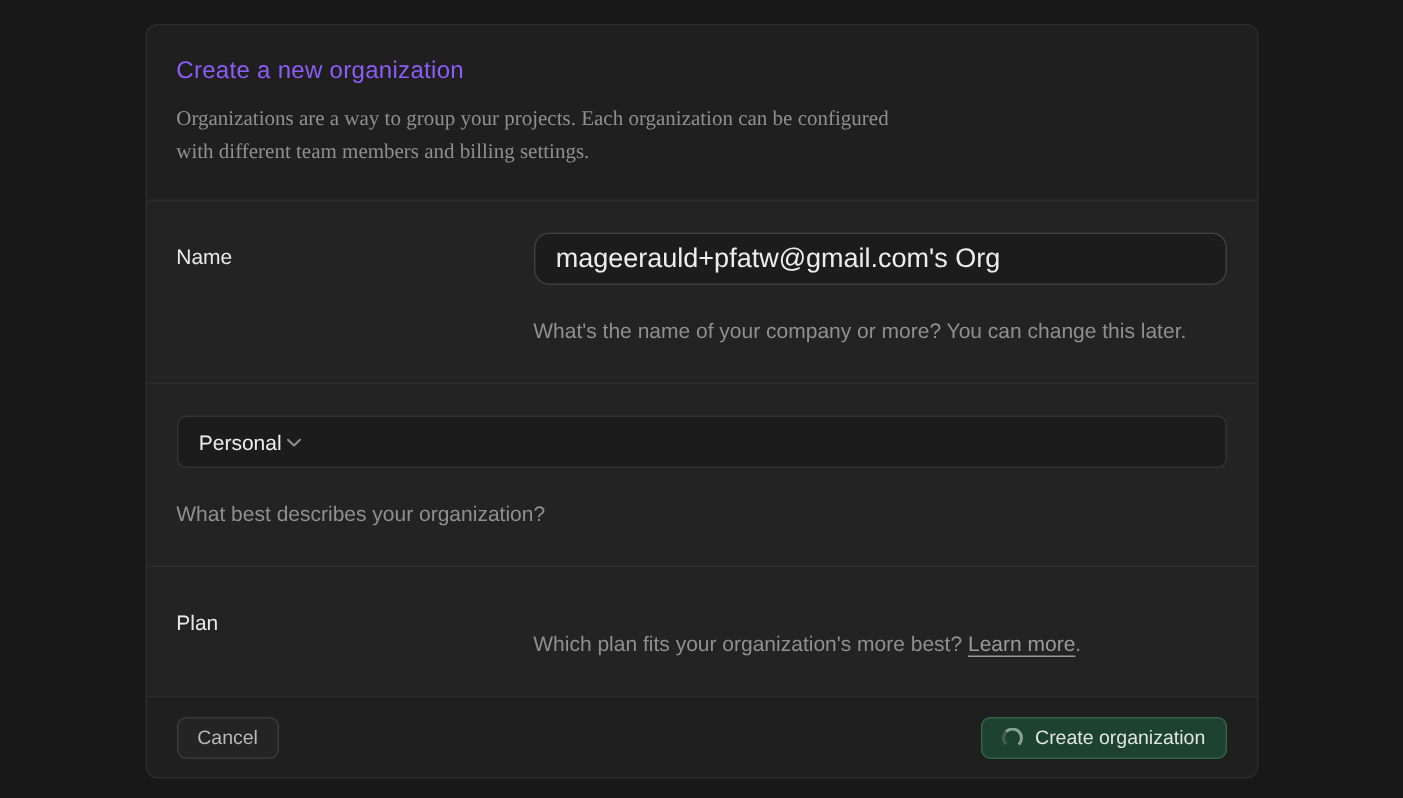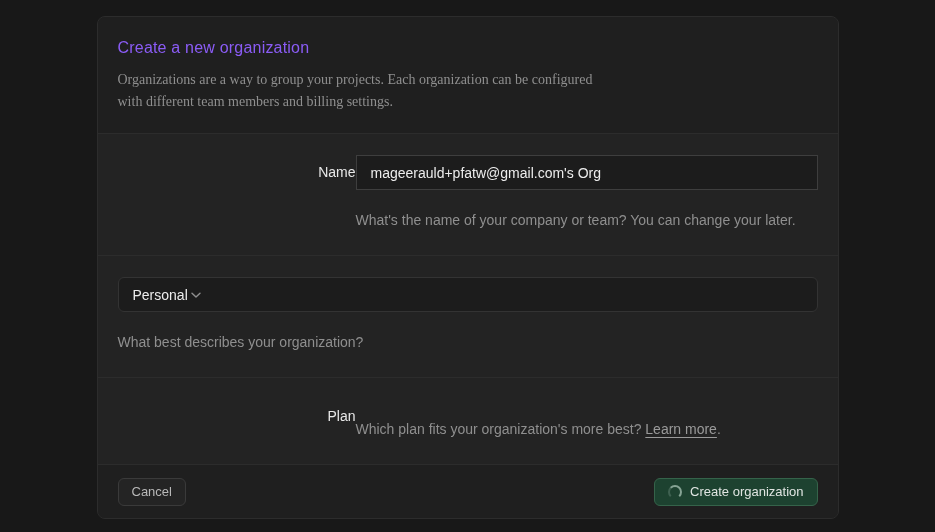--- a/index.html
+++ b/index.html
@@ -41,35 +41,34 @@
   .section {
     display: flex;
     padding: 21px 20px 24px 20px;
     border-bottom: 1px solid #2c2c2c;
     background: #232323;
   }
   .label-col {
     width: 238px;
     flex: 0 0 238px;
     padding-top: 8px;
-    text-align: right;
   }
   .field-label {
     color: #e8e8e8;
     font-size: 14px;
   }
   .field-col { flex: 1 1 auto; }
   .text-input {
     width: 100%;
     height: 35px;
     background: #1c1c1c;
     border: 1px solid #3e3e3e;
-    border-radius: 0;
+    border-radius: 10px;
     color: #ededed;
-    font-size: 14px;
+    font-size: 18px;
     font-family: "Liberation Sans", "DejaVu Sans", sans-serif;
     padding: 0 14px;
     outline: none;
   }
   .select-box {
     width: 100%;
     height: 35px;
     background: #1c1c1c;
     border: 1px solid #333333;
     border-radius: 6px;
@@ -149,21 +148,21 @@
     <div class="panel-title">Create a new organization</div>
     <div class="panel-desc">Organizations are a way to group your projects. Each organization can be configured with different team members and billing settings.</div>
   </div>
 
   <div class="section">
     <div class="label-col">
       <span class="field-label">Name</span>
     </div>
     <div class="field-col">
       <input class="text-input" type="text" value="mageerauld+pfatw@gmail.com's Org" style="">
-      <div class="helper name-helper">What's the name of your company or team? You can change your later.</div>
+      <div class="helper name-helper">What's the name of your company or more? You can change this later.</div>
     </div>
   </div>
 
   <div class="section">
     <div class="field-col">
       <div class="select-box">
         <span class="select-value">Personal</span>
         <svg class="chevron" viewBox="0 0 16 16" fill="none">
           <path d="M4 6.2 L8 10 L12 6.2" stroke="#8f8f8f" stroke-width="1.4" stroke-linecap="round" stroke-linejoin="round"></path>
         </svg>

